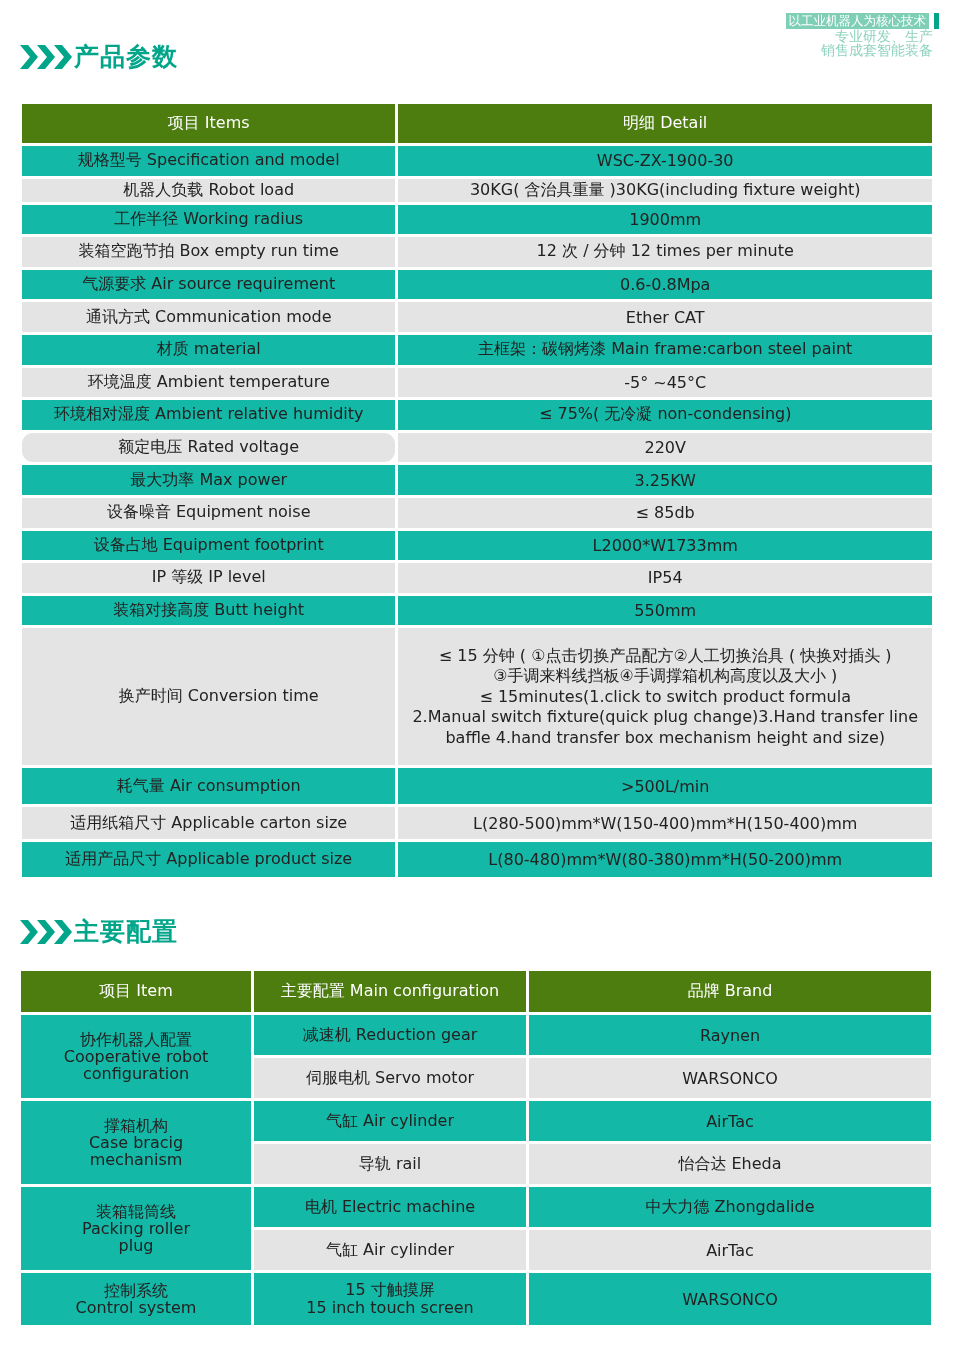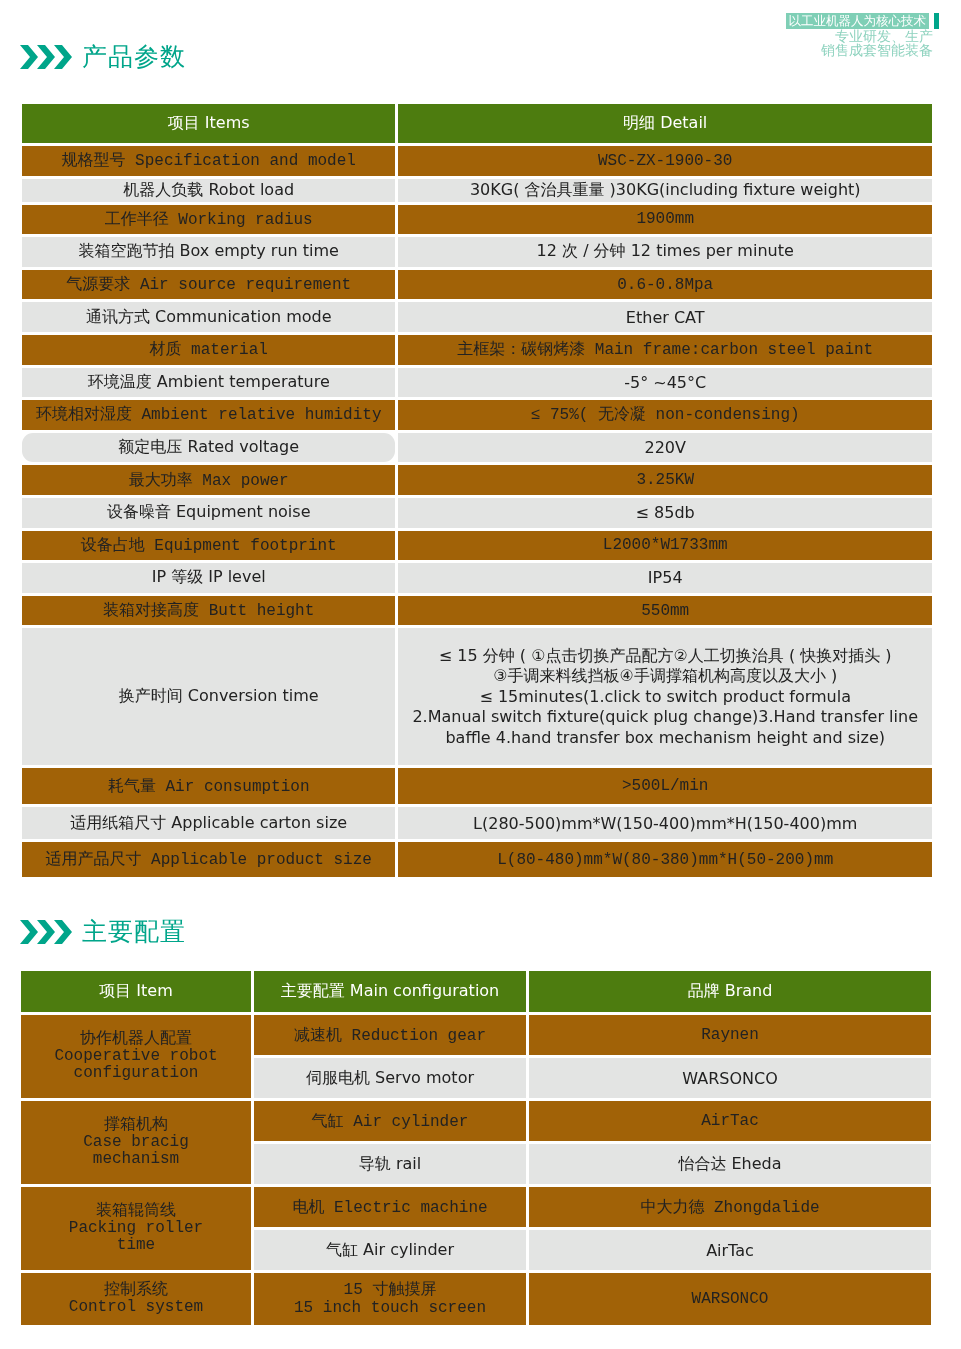--- a/index.html
+++ b/index.html
@@ -5,26 +5,26 @@
   html,body{margin:0;padding:0;background:#fff;}
   body{width:961px;height:1349px;position:relative;overflow:hidden;font-family:"DejaVu Sans","Liberation Sans",sans-serif;color:#222;}
   .tagline{position:absolute;right:22px;top:10px;text-align:right;}
   .tag-box{display:inline-flex;align-items:center;}
   .tag-text{background:#7fcfb6;color:#fff;font-size:12.5px;padding:0 3px;line-height:16px;}
   .tag-bar{display:inline-block;width:5px;height:16px;background:#00a58a;margin-left:5px;}
   .sub{color:#8fd3bf;font-size:14px;line-height:14px;margin-right:6px;}
   .sec-title{position:absolute;left:20px;display:flex;align-items:center;}
   .chev{display:flex;}
   .chev svg{display:block;}
-  .sec-title .t{color:#00a58a;font-size:25px;font-weight:normal;margin-left:8px;letter-spacing:1px;}
+  .sec-title .t{color:#00a58a;font-size:25px;font-weight:bold;letter-spacing:1px;}
   table{position:absolute;border-collapse:separate;border-spacing:3px 3px;table-layout:fixed;}
   td,th{text-align:center;font-size:16px;font-weight:normal;padding:0 4px;color:#222;}
   th{background:#4d7c0f;color:#fff;height:39px;}
   .g{background:#e3e4e3;}
-  .w{background:#a16207;font-family:Liberation Mono, monospace;}
+  .w{background:#14b8a6;}
   .multi{line-height:20.5px;}
   .t2 td{font-size:16px;}
   .t2 .left{line-height:17px;}
 </style>
 </head>
 <body>
 
 <div class="tagline">
   <div class="tag-box">
     <span class="tag-text">以工业机器人为核心技术</span>
@@ -194,21 +194,21 @@
         <td class="w">AirTac</td>
       </tr>
       <tr>
         <td class="g" style="height: 40px;">导轨 rail</td>
         <td class="g">怡合达 Eheda</td>
       </tr>
       <tr>
         <td class="w left" rowspan="2">
           <div>装箱辊筒线</div>
           <div>Packing roller</div>
-          <div>time</div>
+          <div>plug</div>
         </td>
         <td class="w" style="height: 40px;">电机 Electric machine</td>
         <td class="w">中大力德 Zhongdalide</td>
       </tr>
       <tr>
         <td class="g" style="height: 40px;">气缸 Air cylinder</td>
         <td class="g">AirTac</td>
       </tr>
       <tr>
         <td class="w left" rowspan="1">

